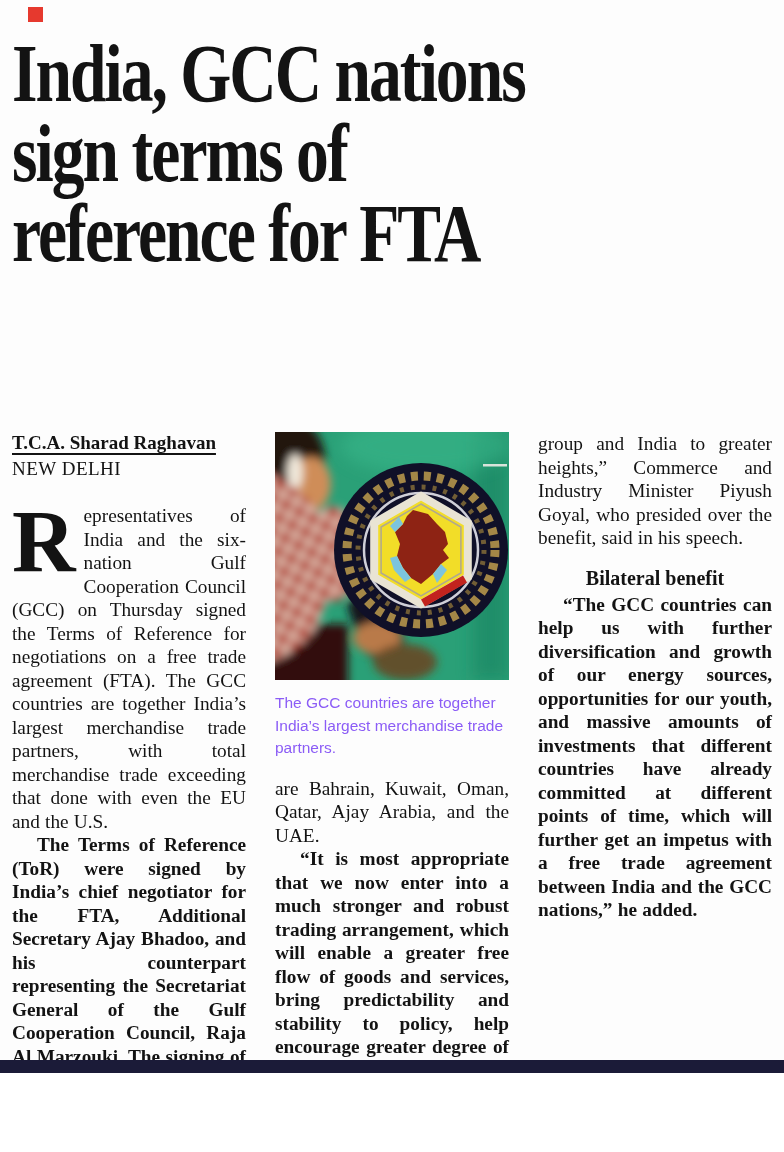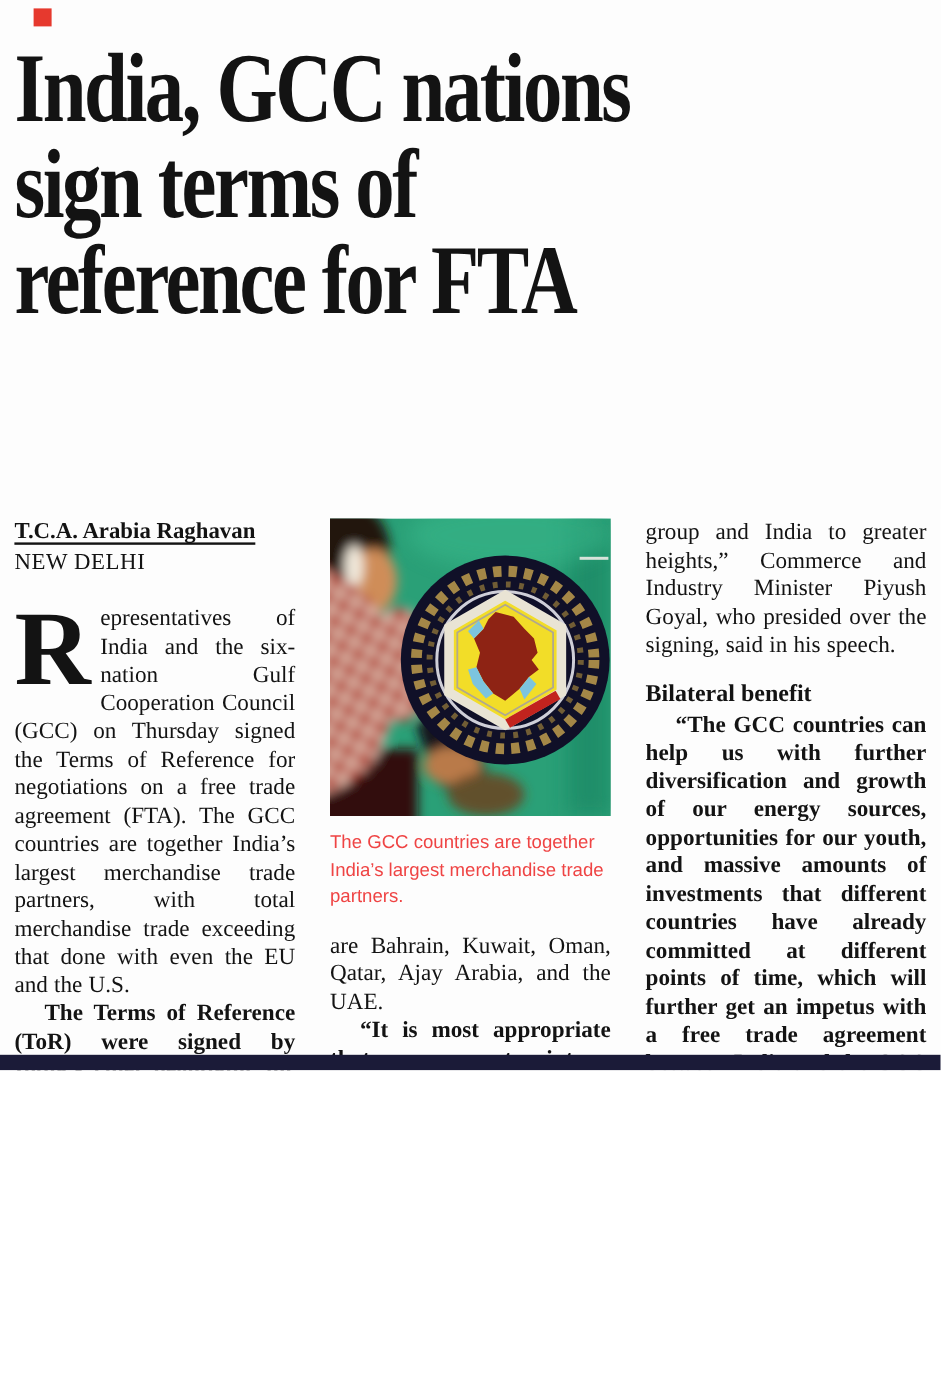--- a/index.html
+++ b/index.html
@@ -1,16 +1,16 @@
 <!DOCTYPE html>
 <html lang="en" style="--red-marker: #e6392e; --bottom-bar: #1b1b38; --photo-green: #2aa077; --photo-green-dark: #1f8a66; --emblem-navy: #101028; --emblem-gold: #b5954a; --emblem-yellow: #f2dd28; --map-maroon: #8e2314; --map-blue: #7cc4de; --keffiyeh-red: #b23f33; --frame-ivory: #e9e4d4; --stripe-red: #c2231e;"><head>
 <meta charset="utf-8">
 <style>
   html,body{margin:0;padding:0;background:#ffffff;}
-  .page{position:relative;width:784px;height:892px;background:#fdfdfd;overflow:hidden;
+  .page{position:relative;width:784px;height:1073px;background:#fdfdfd;overflow:hidden;
         font-family:"Liberation Serif", serif;color:#131313;}
   .red-square{position:absolute;top:7px;left:28px;width:15px;height:15px;background:var(--red-marker,#e6392e);}
   
   .headline{position:absolute;top:34px;left:12px;margin:0;font-weight:700;}
   .hl-line{white-space:nowrap;font-size:82px;line-height:80px;letter-spacing:-2.5px;
            transform:scaleX(.80);transform-origin:0 50%;}
   
   .standfirst{position:absolute;top:314px;left:12px;font-weight:500;}
   .sf-line{white-space:nowrap;font-size:24.5px;line-height:40px;letter-spacing:-0.2px;
            transform:scaleX(.90);transform-origin:0 50%;}
@@ -21,42 +21,42 @@
   .col p{margin:0;font-size:19.3px;line-height:23.5px;text-align:justify;
          hyphens:auto;-webkit-hyphens:auto;word-spacing:.02em;}
   .col p.indent{text-indent:25px;font-weight:bold;}
   .byline{font-size:19px;font-weight:700;text-decoration:underline;
           text-decoration-thickness:1.5px;text-underline-offset:4px;}
   .dateline{font-size:19px;letter-spacing:.5px;margin:4px 0 24px;}
   .dropcap{float:left;font-size:88px;line-height:66px;font-weight:700;margin:5px 8px 0 0;}
   figure{margin:0;}
   figure svg{display:block;}
   figcaption{margin:12px 0 17px;font-family:"Liberation Sans", sans-serif;
-             font-size:15.5px;line-height:22.5px;color:#ef4444;text-align:left;}
-  h3.subhead{font-size:20px;margin:17px 0 3px;font-weight:700;}
+             font-size:15.5px;line-height:22.5px;color:#8b5cf6;text-align:left;}
+  h3.subhead{font-size:20px;margin:17px 0 3px;font-weight:700;text-align:center;}
   .bottom-bar{position:absolute;left:0;bottom:0;width:100%;height:13px;background:var(--bottom-bar,#1b1b38);}
 </style>
 </head>
 <body>
 
 <div class="page">
 
   <div class="red-square"></div>
 
   <h1 class="headline">
     <div class="hl-line">India, GCC nations</div>
     <div class="hl-line">sign terms of</div>
     <div class="hl-line">reference for FTA</div>
   </h1>
 
 
   <div class="body-grid">
 
     <div class="col">
-      <div class="byline">T.C.A. Arabia Raghavan</div>
+      <div class="byline">T.C.A. Sharad Raghavan</div>
       <div class="dateline">NEW DELHI</div>
       <p><span class="dropcap">R</span><span>epresentatives of India and the six-nation Gulf Cooperation Council (GCC) on Thursday signed the Terms of Reference for negotiations on a free trade agreement (FTA). The GCC countries are together India’s largest merchandise trade partners, with total merchandise trade exceeding that done with even the EU and the U.S.</span></p>
       <p class="indent">The Terms of Reference (ToR) were signed by India’s chief negotiator for the FTA, Additional Secretary Ajay Bhadoo, and his counterpart representing the Secretariat General of the Gulf Cooperation Council, Raja Al Marzouki. The signing of the ToR is a necessary precursor for the start of formal negotiations. The GCC countries</p>
     </div>
 
     <div class="col">
       <figure>
         <svg width="234" height="248" viewBox="0 0 234 248" xmlns="http://www.w3.org/2000/svg">
           <defs>
             <filter id="blurP" x="-30%" y="-30%" width="160%" height="160%">
@@ -105,21 +105,21 @@
             <path d="M128,92 L120,100 L115,94 L124,85 Z" style="fill:var(--map-blue,#7cc4de)"></path>
           </g>
         </svg>
       </figure>
       <figcaption>The GCC countries are together India’s largest merchandise trade partners.</figcaption>
       <p>are Bahrain, Kuwait, Oman, Qatar, Ajay Arabia, and the UAE.</p>
       <p class="indent">“It is most appropriate that we now enter into a much stronger and robust trading arrangement, which will enable a greater free flow of goods and services, bring predictability and stability to policy, help encourage greater degree of investments and take our bilateral relations between the six nation GCC</p>
     </div>
 
     <div class="col">
-      <p>group and India to greater heights,” Commerce and Industry Minister Piyush Goyal, who presided over the signing, said in his speech.</p>
+      <p>group and India to greater heights,” Commerce and Industry Minister Piyush Goyal, who presided over the benefit, said in his speech.</p>
       <h3 class="subhead">Bilateral benefit</h3>
       <p class="indent">“The GCC countries can help us with further diversification and growth of our energy sources, opportunities for our youth, and massive amounts of investments that different countries have already committed at different points of time, which will further get an impetus with a free trade agreement between India and the GCC nations,” he added.</p>
     </div>
 
   </div>
 
   <div class="bottom-bar"></div>
 </div>
 
 </body></html>

